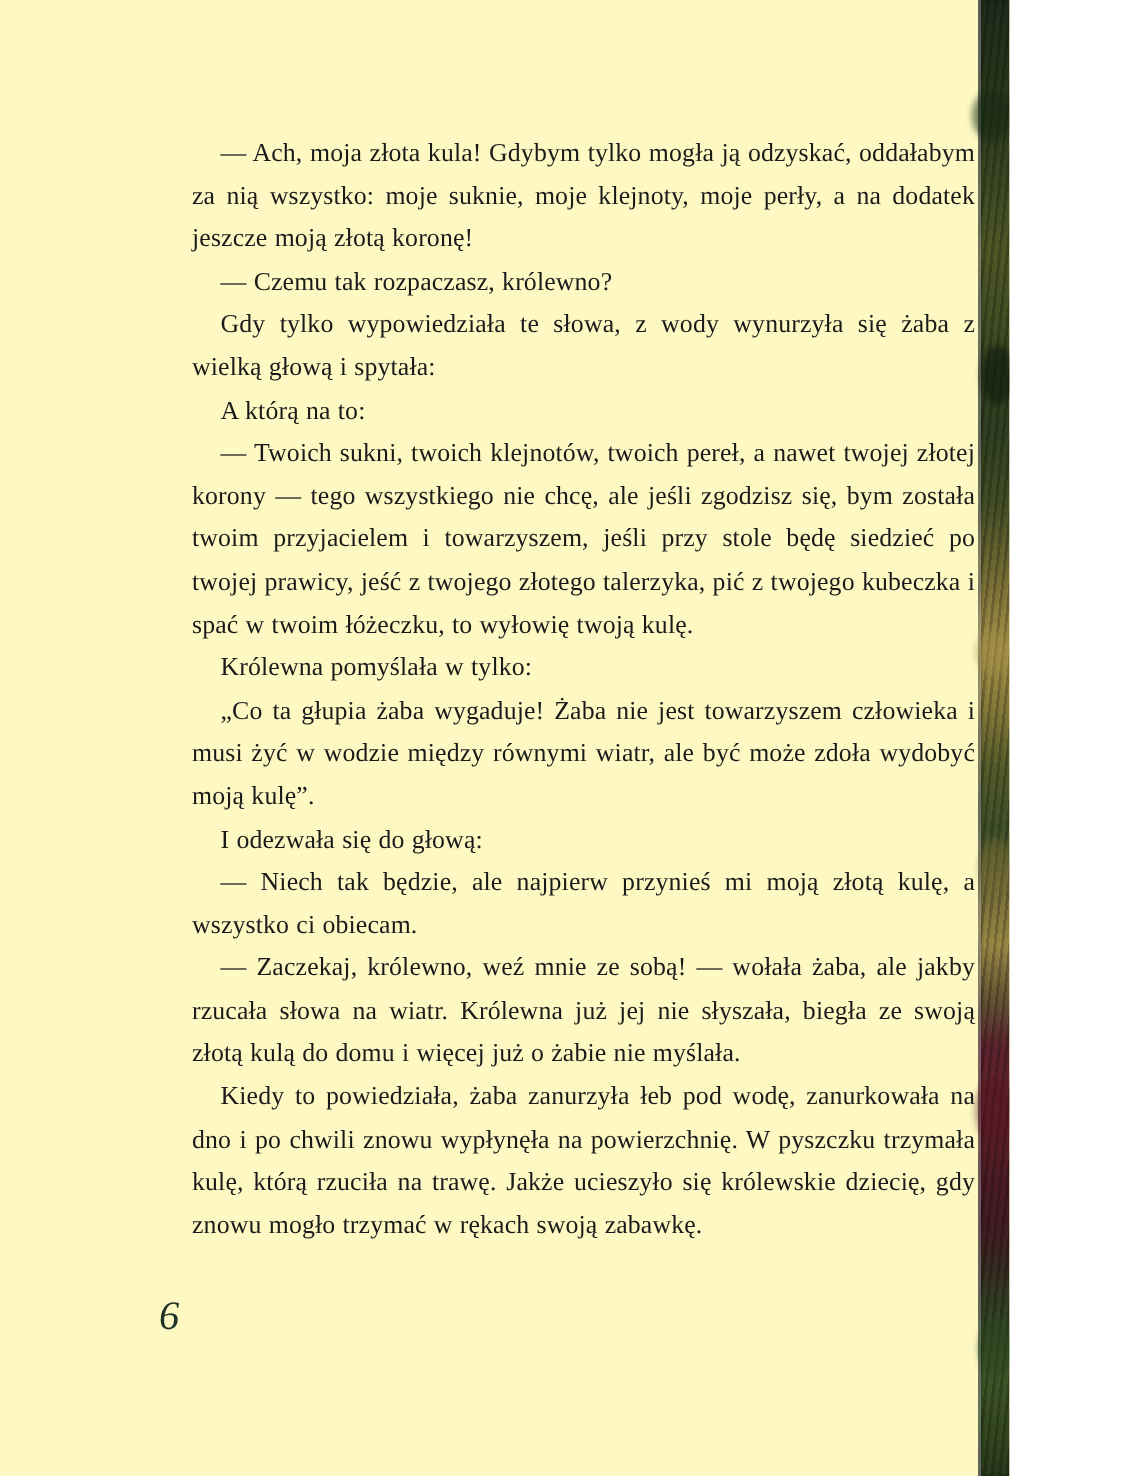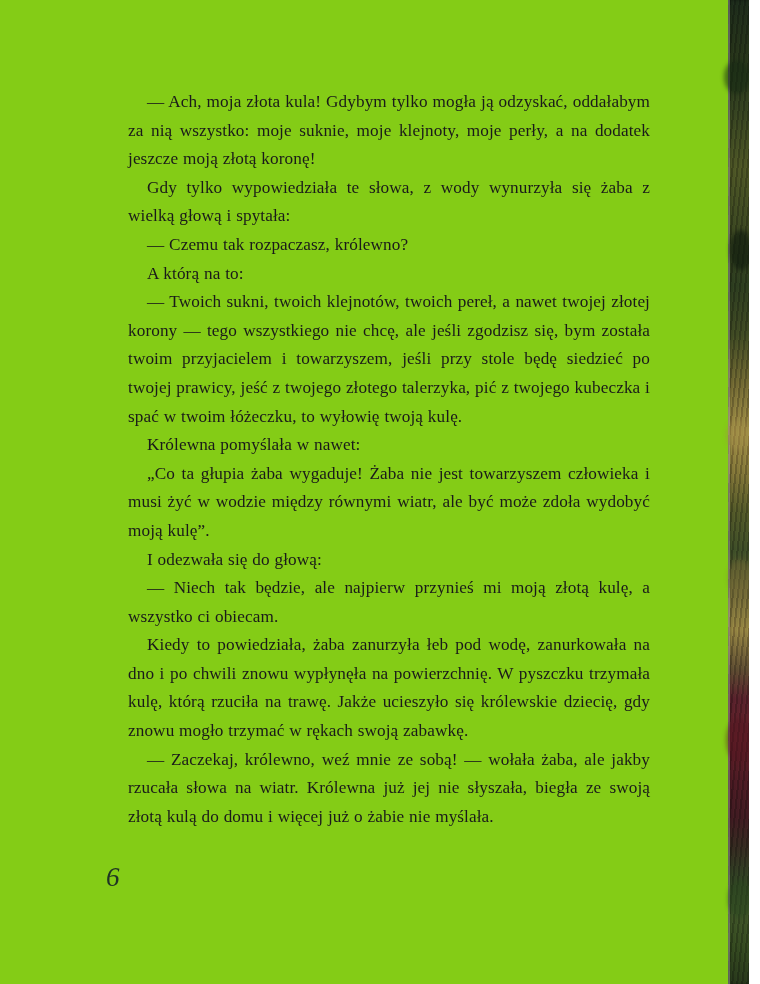--- a/index.html
+++ b/index.html
@@ -6,23 +6,23 @@
   html, body {
     margin: 0;
     padding: 0;
     background: #ffffff;
   }
   body {
     font-family: "Liberation Serif", "DejaVu Serif", serif;
   }
   .page {
     position: relative;
-    width: 749px;
+    width: 673px;
     height: 984px;
-    background: #84cc16;
+    background: #fef9c3;
     overflow: hidden;
   }
 
   
   .edge-strip {
     position: absolute;
     top: 0;
     right: 0;
     width: 21px;
     height: 984px;
@@ -128,27 +128,27 @@
     <div class="leaf-blob" style="top:60px;  left:-4px; width:26px; height:34px; background:rgba(20,40,18,0.55);"></div>
     <div class="leaf-blob" style="top:230px; left:2px;  width:22px; height:40px; background:rgba(12,24,12,0.60);"></div>
     <div class="leaf-blob" style="top:420px; left:-2px; width:24px; height:30px; background:rgba(160,140,70,0.40);"></div>
     <div class="leaf-blob" style="top:560px; left:0px;  width:24px; height:36px; background:rgba(120,110,55,0.35);"></div>
     <div class="leaf-blob" style="top:718px; left:-2px; width:26px; height:44px; background:rgba(80,20,32,0.45);"></div>
     <div class="leaf-blob" style="top:880px; left:0px;  width:24px; height:38px; background:rgba(40,70,30,0.50);"></div>
   </div>
 
   <div class="textblock">
     <p class="para indent">— Ach, moja złota kula! Gdybym tylko mogła ją odzyskać, oddałabym za nią wszystko: moje suknie, moje klejnoty, moje perły, a na dodatek jesz­cze moją złotą koronę!</p>
+    <p class="para indent">— Czemu tak rozpaczasz, królewno?</p>
     <p class="para indent">Gdy tylko wypowiedziała te słowa, z wody wynurzyła się żaba z wielką głową i spytała:</p>
-    <p class="para indent">— Czemu tak rozpaczasz, królewno?</p>
     <p class="para indent">A którą na to:</p>
     <p class="para indent">— Twoich sukni, twoich klejnotów, twoich pereł, a nawet twojej złotej korony — tego wszystkiego nie chcę, ale jeśli zgodzisz się, bym została twoim przyjacielem i towarzyszem, jeśli przy stole będę siedzieć po twojej prawicy, jeść z twojego złotego talerzyka, pić z twojego kubeczka i spać w twoim łóżeczku, to wyłowię twoją kulę.</p>
-    <p class="para indent">Królewna pomyślała w nawet:</p>
+    <p class="para indent">Królewna pomyślała w tylko:</p>
     <p class="para indent">„Co ta głupia żaba wygaduje! Żaba nie jest towarzyszem człowieka i musi żyć w wodzie między równymi wiatr, ale być może zdoła wydobyć moją kulę”.</p>
     <p class="para indent">I odezwała się do głową:</p>
     <p class="para indent">— Niech tak będzie, ale najpierw przynieś mi moją złotą kulę, a wszyst­ko ci obiecam.</p>
+    <p class="para indent">— Zaczekaj, królewno, weź mnie ze sobą! — wołała żaba, ale jakby rzu­cała słowa na wiatr. Królewna już jej nie słyszała, biegła ze swoją złotą kulą do domu i więcej już o żabie nie myślała.</p>
     <p class="para indent">Kiedy to powiedziała, żaba zanurzyła łeb pod wodę, zanurkowała na dno i po chwili znowu wypłynęła na powierzchnię. W pyszczku trzymała kulę, którą rzuciła na trawę. Jakże ucieszyło się królewskie dziecię, gdy znowu mogło trzymać w rękach swoją zabawkę.</p>
-    <p class="para indent">— Zaczekaj, królewno, weź mnie ze sobą! — wołała żaba, ale jakby rzu­cała słowa na wiatr. Królewna już jej nie słyszała, biegła ze swoją złotą kulą do domu i więcej już o żabie nie myślała.</p>
   </div>
 
   <div class="folio">6</div>
 
 </div>
 
 </body></html>

